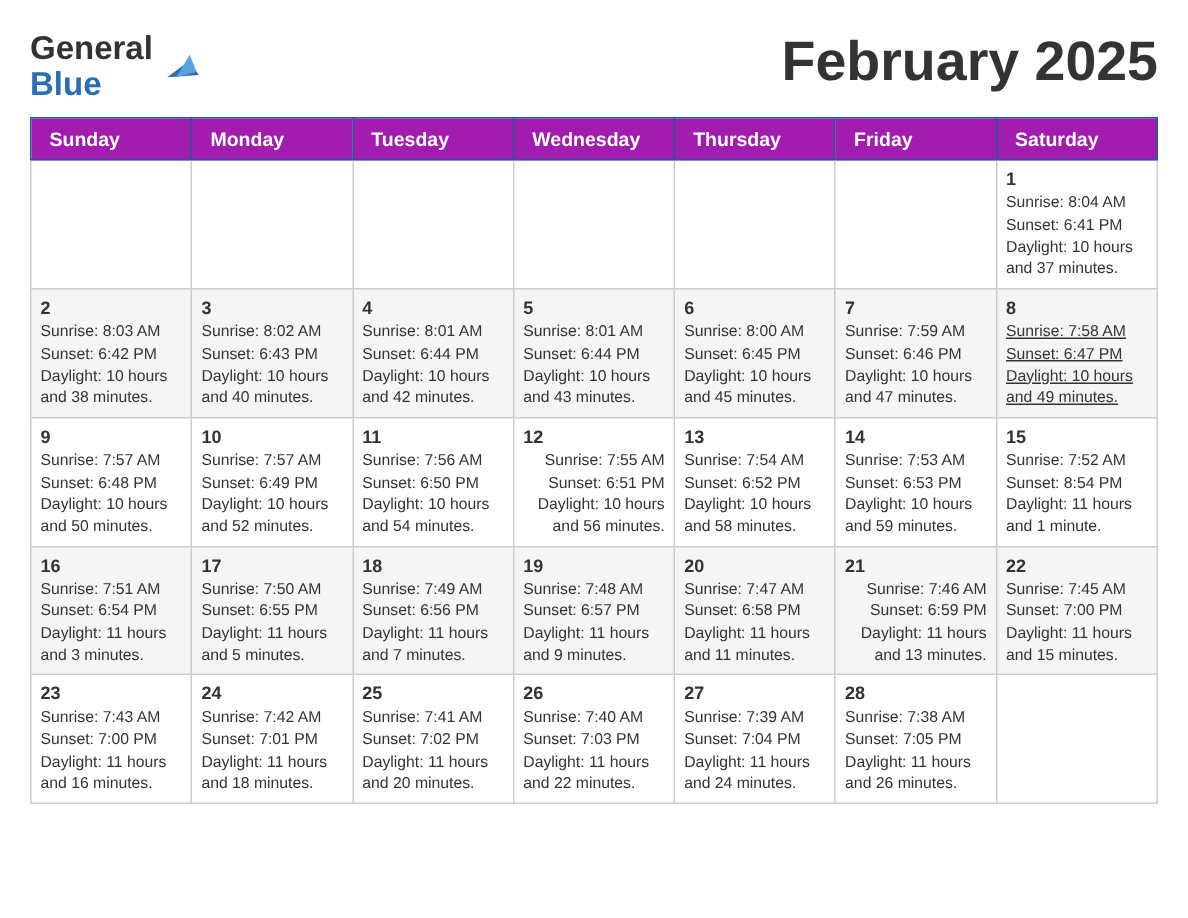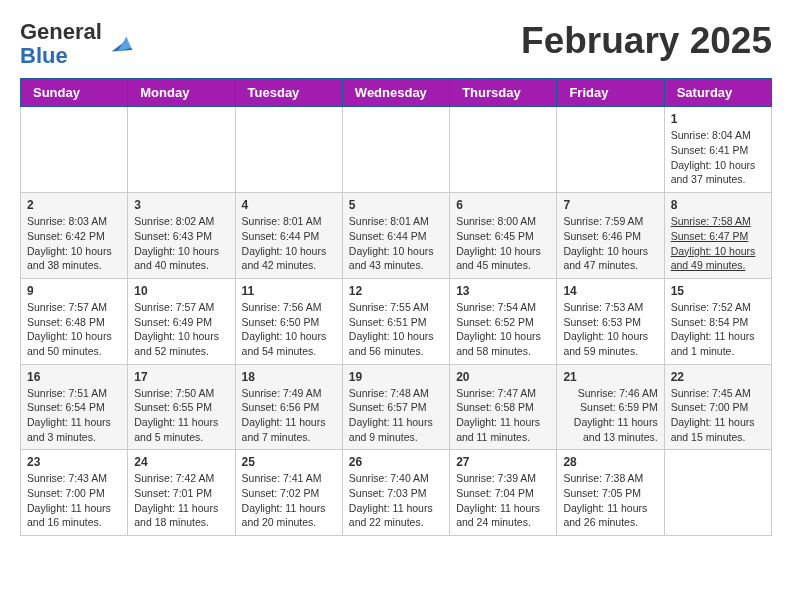--- a/index.html
+++ b/index.html
@@ -194,21 +194,21 @@
 Daylight: 10 hours and 52 minutes.</div>
         </td>
         <td>
           <span class="day-num">11</span>
           <div class="day-info" style="white-space: pre-line;">Sunrise: 7:56 AM
 Sunset: 6:50 PM
 Daylight: 10 hours and 54 minutes.</div>
         </td>
         <td>
           <span class="day-num">12</span>
-          <div class="day-info" style="white-space: pre-line;">Sunrise: 7:55 AM
+          <div class="day-info" style="white-space: pre-line; text-align: right;">Sunrise: 7:55 AM
 Sunset: 6:51 PM
 Daylight: 10 hours and 56 minutes.</div>
         </td>
         <td>
           <span class="day-num">13</span>
           <div class="day-info" style="white-space: pre-line;">Sunrise: 7:54 AM
 Sunset: 6:52 PM
 Daylight: 10 hours and 58 minutes.</div>
         </td>
         <td>

